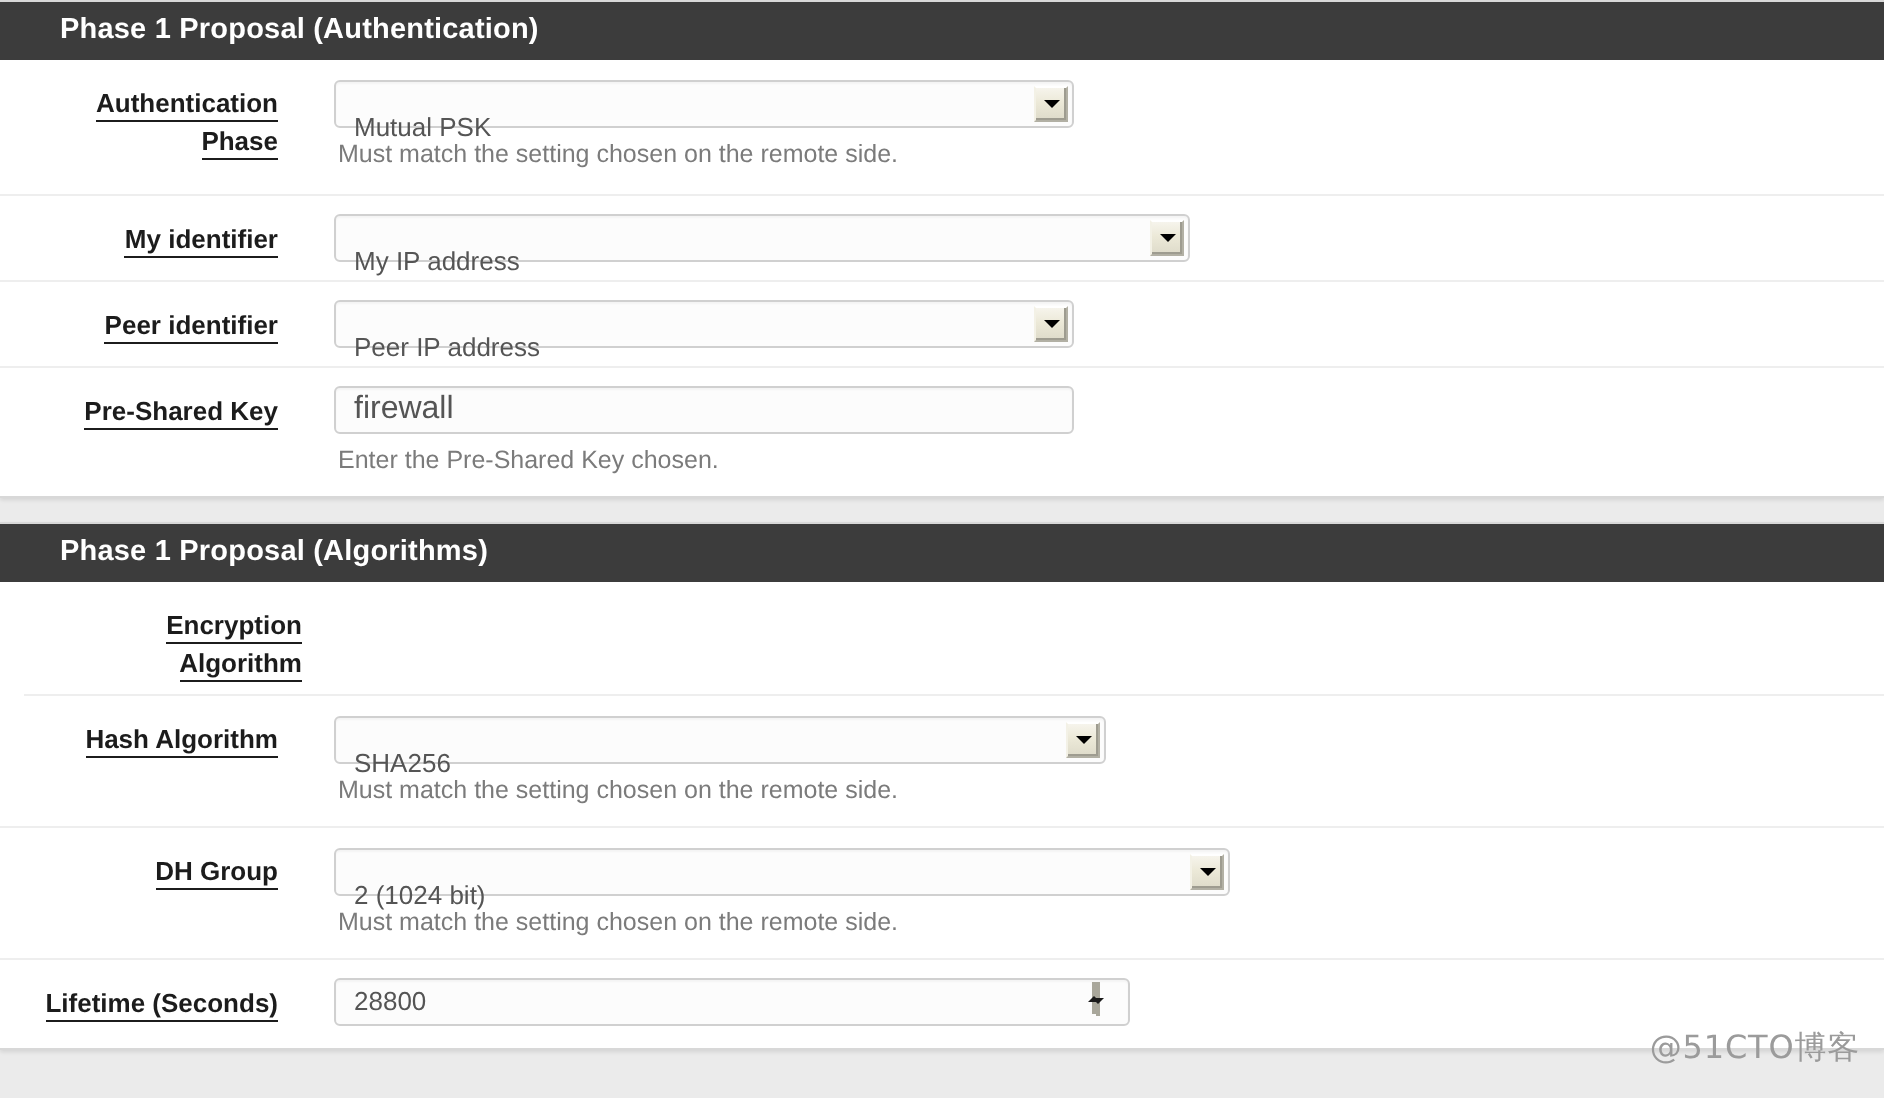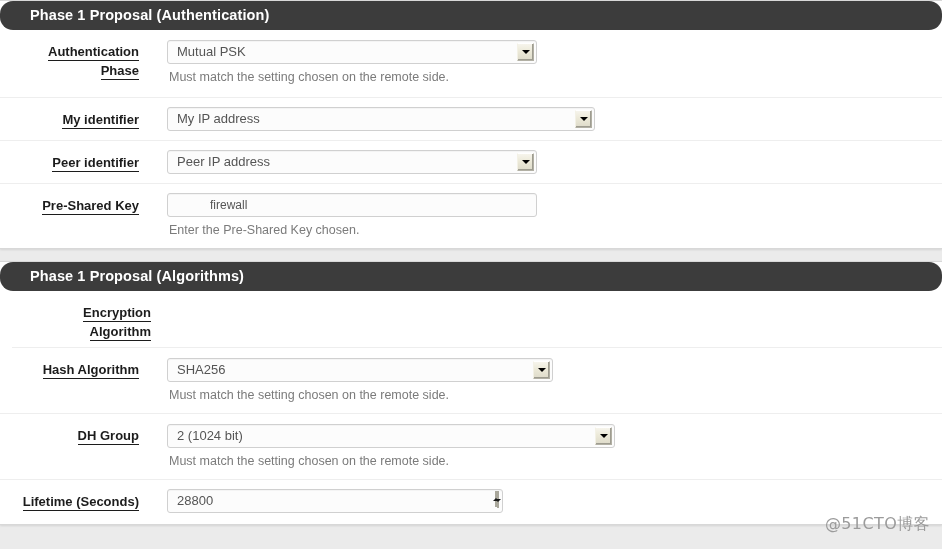--- a/index.html
+++ b/index.html
@@ -36,21 +36,20 @@
   }
   .panel-heading {
     background: #3c3c3c;
     color: #ffffff;
     font-weight: bold;
     font-size: 14.5px;
     letter-spacing: 0.1px;
     padding: 5px 0 6px 30px;
     line-height: 18px;
     height: 29px;
-    border-radius: 13px;
   }
   .panel-body {
     background: #ffffff;
     padding: 0;
   }
 
   
   .form-row {
     display: flex;
     align-items: flex-start;
@@ -87,21 +86,21 @@
     display: block;
     height: 24px;
     border: 1px solid #d0d0d0;
     border-radius: 3px;
     background: #fcfcfc;
     box-shadow: inset 0 1px 1px rgba(0,0,0,0.035);
   }
   .select-wrap .sel-text {
     position: absolute;
     left: 9px;
-    top: 0;
+    top: 12px;
     line-height: 22px;
     font-size: 13px;
     color: #555555;
     white-space: nowrap;
     overflow: hidden;
   }
   .select-wrap .sel-btn {
     position: absolute;
     right: 2px;
     top: 2px;
@@ -134,23 +133,22 @@
     border-radius: 3px;
     background: #fcfcfc;
     box-shadow: inset 0 1px 1px rgba(0,0,0,0.035);
     position: relative;
   }
   .text-input .val {
     position: absolute;
     left: 9px;
     top: 0;
     line-height: 22px;
-    font-size: 12px;
+    font-size: 16px;
     color: #555555;
-    margin-left: 33px;
   }
 
   
   .spin-wrap {
     position: relative;
     height: 24px;
     border: 1px solid #d0d0d0;
     border-radius: 3px;
     background: #fcfcfc;
     box-shadow: inset 0 1px 1px rgba(0,0,0,0.035);
@@ -326,21 +324,21 @@
           </div>
           <div class="help-text">Must match the setting chosen on the remote side.</div>
         </div>
       </div>
 
       <div class="form-row no-border" style="min-height:44px;">
         <div class="label-col" style="padding-top:12px;padding-right:16px;">
           <span class="lbl">Lifetime (Seconds)</span>
         </div>
         <div class="field-col" style="padding-top:9px;">
-          <div class="spin-wrap" style="width:336px;text-align:right;">
+          <div class="spin-wrap" style="width:398px;">
             <span class="sel-text">28800</span>
             <span class="spin-btns">
               <span class="sb up"><span class="tri"></span></span>
               <span class="sb down"><span class="tri"></span></span>
             </span>
           </div>
         </div>
       </div>
 
     </div>

